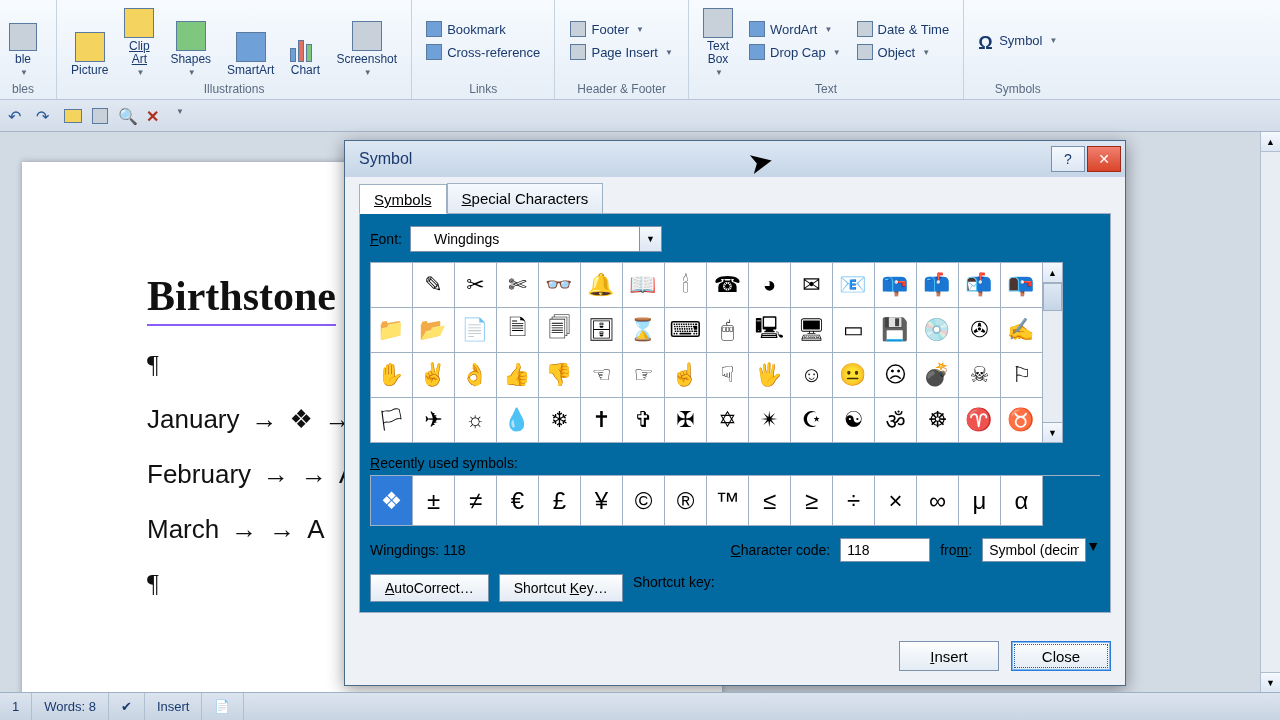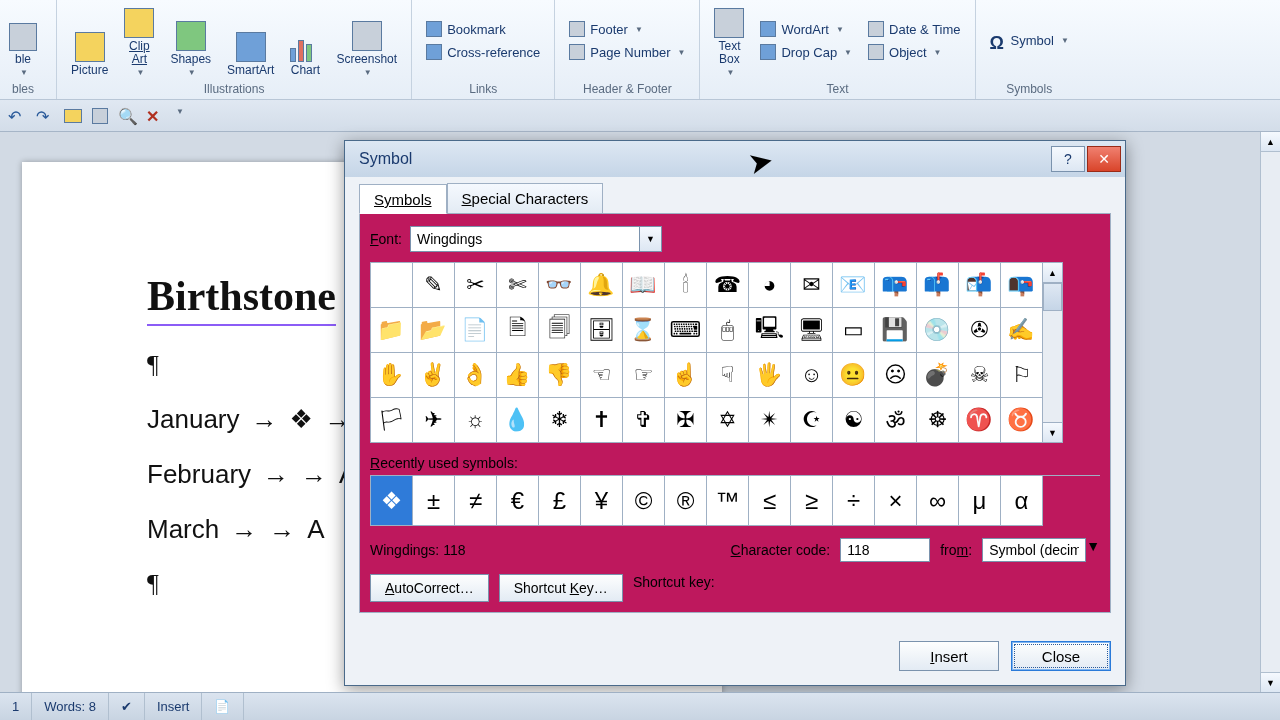--- a/index.html
+++ b/index.html
@@ -39,26 +39,26 @@
 .titlebar { height: 36px; background: linear-gradient(#dde7f3,#c5d5e7); display:flex; align-items:center; padding: 0 4px 0 14px; font-size:16px; color:#1a3a6e; }
 .titlebar .spacer { flex:1; }
 .titlebtn { width:34px; height:26px; margin-left:2px; display:flex; align-items:center; justify-content:center; font-size:14px; cursor:pointer; border:1px solid #7a92ad; background:linear-gradient(#f5f9fe,#dde7f3); }
 .closebtn { background: linear-gradient(#f08070,#d9442a); color:#fff; border-color:#9a2a16; }
 
 .dlg-body { padding: 6px 14px 14px 14px; background:#eef2f7; }
 .tabs { display:flex; }
 .tab { padding: 6px 14px 5px; font-size:15px; border:1px solid #9fb0c4; background: linear-gradient(#f5f9fe,#e3ebf4); border-bottom:none; cursor:pointer; }
 .tab.active { background:#fff; position:relative; top:1px; border-bottom:1px solid #fff; }
 .tab u { text-decoration: underline; }
-.tab-panel { border:1px solid #9fb0c4; background:#be185d; padding: 12px 10px 10px 10px; }
+.tab-panel { border:1px solid #9fb0c4; background:#0369a1; padding: 12px 10px 10px 10px; }
 
 .font-row { display:flex; align-items:center; gap:8px; font-size:14px; margin-bottom:10px; }
 .font-row label u { text-decoration: underline; }
 .combo { display:flex; }
-.combo input { width: 230px; height:26px; border:1px solid #7a92ad; padding:0 6px; font-size:14px; }
+.combo input { width: 230px; height:26px; border:1px solid #7a92ad; padding:0 23px; font-size:14px; }
 .combo .dd { width:22px; height:26px; border:1px solid #7a92ad; border-left:none; background:linear-gradient(#f5f9fe,#dde7f3); display:flex; align-items:center; justify-content:center; font-size:9px; cursor:pointer; }
 
 .grid-wrap { display:flex; }
 .sym-grid { display:grid; grid-template-columns: repeat(16, 42px); grid-auto-rows: 45px; border-top:1px solid #9fb0c4; border-left:1px solid #9fb0c4; }
 .sym-grid .cell { border-right:1px solid #9fb0c4; border-bottom:1px solid #9fb0c4; display:flex; align-items:center; justify-content:center; font-size:22px; cursor:pointer; background:#fff; }
 .vscroll { width:20px; display:flex; flex-direction:column; border:1px solid #9fb0c4; border-left:none; }
 .vscroll .sbtn { height:20px; background:linear-gradient(#f5f9fe,#dde7f3); display:flex; align-items:center; justify-content:center; font-size:9px; cursor:pointer; border-bottom:1px solid #9fb0c4; }
 .vscroll .sbtn:last-child { border-bottom:none; border-top:1px solid #9fb0c4;}
 .vscroll .track { flex:1; background:#e8edf3; position:relative; }
 .vscroll .thumb { position:absolute; top:0; left:0; right:0; height:28px; background:linear-gradient(#dfe8f3,#c5d5e7); border:1px solid #9fb0c4; }
@@ -172,21 +172,21 @@
   <div class="rgroup">
     <div class="rgroup-items">
       <div class="rcol">
         <div class="rsmall">
             <span class="icn block i-gray"></span>
             <span>Footer</span>
             <span class="caret">▼</span>
           </div>
         <div class="rsmall">
             <span class="icn block i-gray"></span>
-            <span>Page Number</span>
+            <span>Page Insert</span>
             <span class="caret">▼</span>
           </div>
       </div>
     </div>
     <div class="rgroup-label">Header &amp; Footer</div>
   </div>
 
   <div class="rgroup">
     <div class="rgroup-items">
       <div class="rbig">

